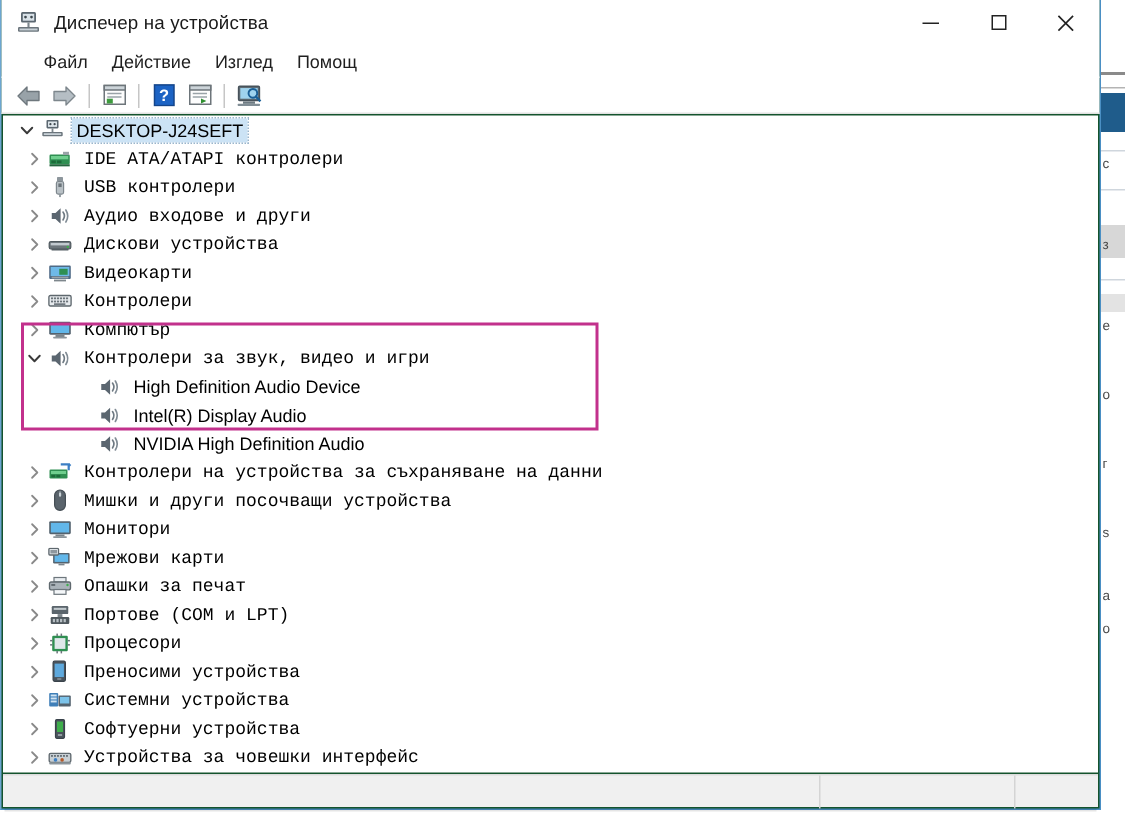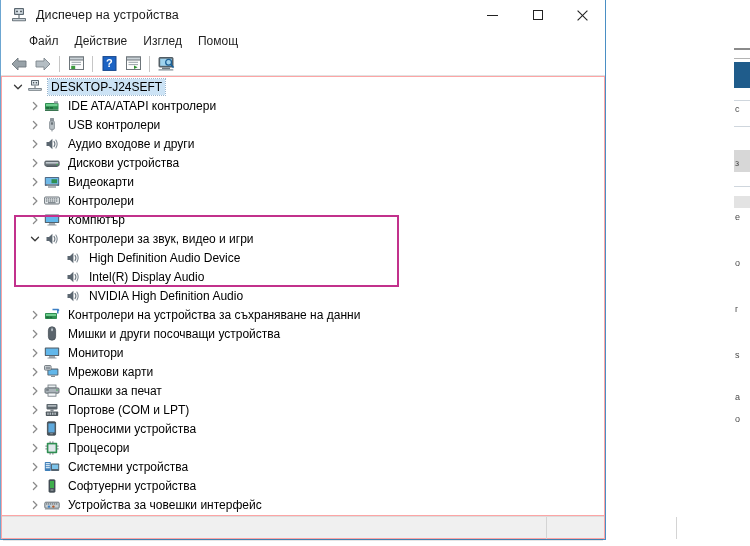--- a/index.html
+++ b/index.html
@@ -39,22 +39,22 @@
     position: absolute; left: 1px;
     font-size: 9px; color: #4a4a4a;
     font-family: "Liberation Sans", sans-serif;
     white-space: nowrap;
   }
 
   
   .window {
     position: absolute;
     left: 0; top: 0;
-    width: 606px; height: 540px;
-    background: #fca5a5;
+    width: 734px; height: 540px;
+    background: #14532d;
     border: 1px solid #4a8fc4;
     border-top: none;
     border-left: 1px solid #6ca6d1;
   }
 
   
   .titlebar {
     position: relative;
     height: 30px;
     background: #ffffff;
@@ -138,21 +138,21 @@
     height: 19px;
     display: flex;
     align-items: center;
     font-size: 12px;
     color: #000000;
     white-space: nowrap;
     cursor: default;
     position: relative;
   }
   .row.depth0 { padding-left: 8px; }
-  .row.depth1 { padding-left: 25px; }
+  .row.depth1 { padding-left: 13px; font-family: Liberation Mono, monospace; }
   .row.depth2 { padding-left: 62px; }
 
   .twisty {
     width: 16px; height: 16px;
     flex: none;
     display: flex; align-items: center; justify-content: center;
     color: #707070;
     font-size: 10px;
   }
   .twisty svg { display: block; }
@@ -647,36 +647,20 @@
         <span class="label">Портове (COM и LPT)</span>
       </div>
 
       <div class="row depth1">
         <span class="twisty">
           <svg width="10" height="10" viewBox="0 0 10 10">
               <path d="M3.4 1.5 L6.9 5 L3.4 8.5" fill="none" stroke="#8a8a8a" stroke-width="1.2" stroke-linecap="round" stroke-linejoin="round"></path>
             </svg>
         </span>
         <span class="ico">
-          <svg width="11" height="15" viewBox="0 0 11 15">
-            <rect x="1.4" y="0.8" width="8.2" height="13.4" rx="1" fill="#4a545c" stroke="#39424a" stroke-width="0.8"></rect>
-            <rect x="2.4" y="2.4" width="6.2" height="9" fill="#5ea9dd"></rect>
-            <rect x="4" y="12.2" width="3" height="1" rx="0.5" fill="#8d969c"></rect>
-          </svg>
-        </span>
-        <span class="label">Преносими устройства</span>
-      </div>
-
-      <div class="row depth1">
-        <span class="twisty">
-          <svg width="10" height="10" viewBox="0 0 10 10">
-              <path d="M3.4 1.5 L6.9 5 L3.4 8.5" fill="none" stroke="#8a8a8a" stroke-width="1.2" stroke-linecap="round" stroke-linejoin="round"></path>
-            </svg>
-        </span>
-        <span class="ico">
           <svg width="14" height="14" viewBox="0 0 14 14">
             <rect x="1.8" y="1.8" width="10.4" height="10.4" rx="0.8" fill="#2f8f52"></rect>
             <rect x="3.4" y="3.4" width="7.2" height="7.2" fill="#dfe7ea"></rect>
             <rect x="4.6" y="0.4" width="1" height="1.6" fill="#6b747a"></rect>
             <rect x="7.4" y="0.4" width="1" height="1.6" fill="#6b747a"></rect>
             <rect x="4.6" y="12" width="1" height="1.6" fill="#6b747a"></rect>
             <rect x="7.4" y="12" width="1" height="1.6" fill="#6b747a"></rect>
             <rect x="0.4" y="4.6" width="1.6" height="1" fill="#6b747a"></rect>
             <rect x="0.4" y="7.4" width="1.6" height="1" fill="#6b747a"></rect>
             <rect x="12" y="4.6" width="1.6" height="1" fill="#6b747a"></rect>
@@ -686,20 +670,36 @@
         <span class="label">Процесори</span>
       </div>
 
       <div class="row depth1">
         <span class="twisty">
           <svg width="10" height="10" viewBox="0 0 10 10">
               <path d="M3.4 1.5 L6.9 5 L3.4 8.5" fill="none" stroke="#8a8a8a" stroke-width="1.2" stroke-linecap="round" stroke-linejoin="round"></path>
             </svg>
         </span>
         <span class="ico">
+          <svg width="11" height="15" viewBox="0 0 11 15">
+            <rect x="1.4" y="0.8" width="8.2" height="13.4" rx="1" fill="#4a545c" stroke="#39424a" stroke-width="0.8"></rect>
+            <rect x="2.4" y="2.4" width="6.2" height="9" fill="#5ea9dd"></rect>
+            <rect x="4" y="12.2" width="3" height="1" rx="0.5" fill="#8d969c"></rect>
+          </svg>
+        </span>
+        <span class="label">Преносими устройства</span>
+      </div>
+
+      <div class="row depth1">
+        <span class="twisty">
+          <svg width="10" height="10" viewBox="0 0 10 10">
+              <path d="M3.4 1.5 L6.9 5 L3.4 8.5" fill="none" stroke="#8a8a8a" stroke-width="1.2" stroke-linecap="round" stroke-linejoin="round"></path>
+            </svg>
+        </span>
+        <span class="ico">
           <svg width="16" height="13" viewBox="0 0 16 13">
             <rect x="0.8" y="2" width="6" height="9" rx="0.7" fill="#3f7fb8"></rect>
             <rect x="1.8" y="3" width="4" height="1.3" fill="#cfe3f2"></rect>
             <rect x="1.8" y="5" width="4" height="1.3" fill="#cfe3f2"></rect>
             <rect x="1.8" y="7" width="4" height="1.3" fill="#cfe3f2"></rect>
             <rect x="7" y="3.6" width="8.2" height="7.4" rx="0.7" fill="#54636f"></rect>
             <rect x="8" y="4.6" width="6.2" height="4.4" fill="#7cc3ea"></rect>
           </svg>
         </span>
         <span class="label">Системни устройства</span>

